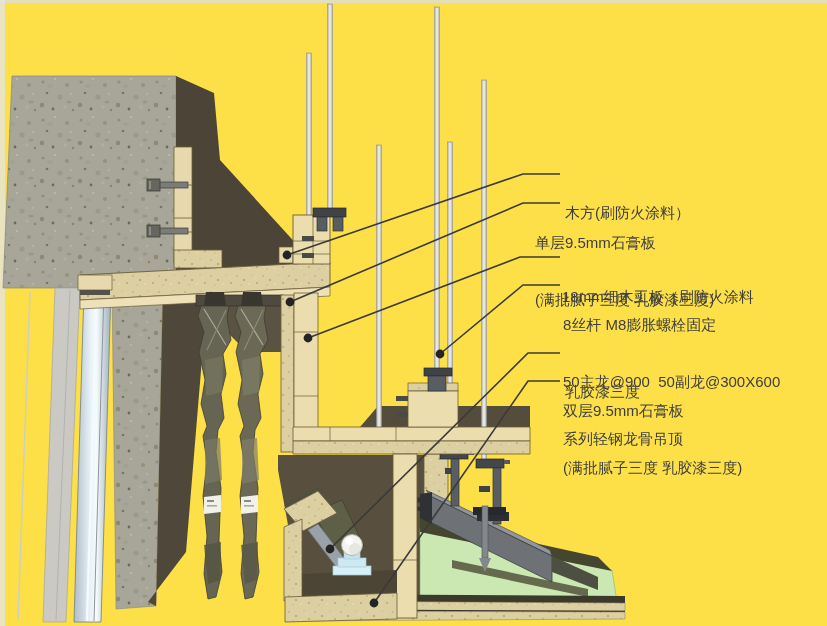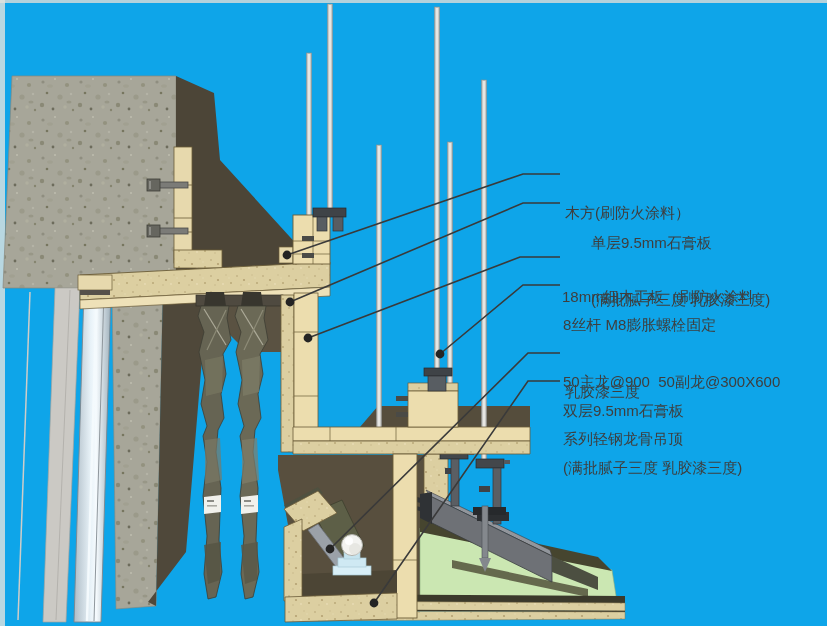--- a/index.html
+++ b/index.html
@@ -1,16 +1,16 @@
 <!DOCTYPE html>
 <html><head>
 <meta charset="utf-8">
 <style>
   html,body{margin:0;padding:0;background:#ffffff;}
-  .stage{position:relative;width:827px;height:626px;background:#0ea5e9;overflow:hidden;
+  .stage{position:relative;width:827px;height:626px;background:#fde047;overflow:hidden;
          font-family:"Liberation Sans","DejaVu Sans",sans-serif;}
   .stage svg{position:absolute;left:0;top:0;}
   .callout{position:absolute;color:#3e3e3e;font-size:15px;line-height:19px;white-space:pre;}
   .callout span{display:block;}
 </style>
 </head>
 <body>
 
 <div class="stage">
 
@@ -270,21 +270,21 @@
     <circle cx="308" cy="338" r="4.4"></circle>
         <circle cx="440" cy="354" r="4.4"></circle>
     <circle cx="330" cy="549" r="4.4"></circle>
         <circle cx="374" cy="603" r="4.4"></circle>
   </g>
 </svg>
 
   <div class="callout" style="left:565px;top:165px;">
     <span>木方(刷防火涂料）</span>
   </div>
-  <div class="callout" style="left:591px;top:195px;">
+  <div class="callout" style="left:535px;top:195px;">
     <span>单层9.5mm石膏板</span>
     <span>(满批腻子三度 乳胶漆三度)</span>
   </div>
   <div class="callout" style="left:562px;top:249px;">
     <span>18mm细木工板（刷防火涂料</span>
   </div>
   <div class="callout" style="left:563px;top:277px;">
     <span>8丝杆 M8膨胀螺栓固定</span>
     <span>50主龙@900  50副龙@300X600</span>
     <span>系列轻钢龙骨吊顶</span>

